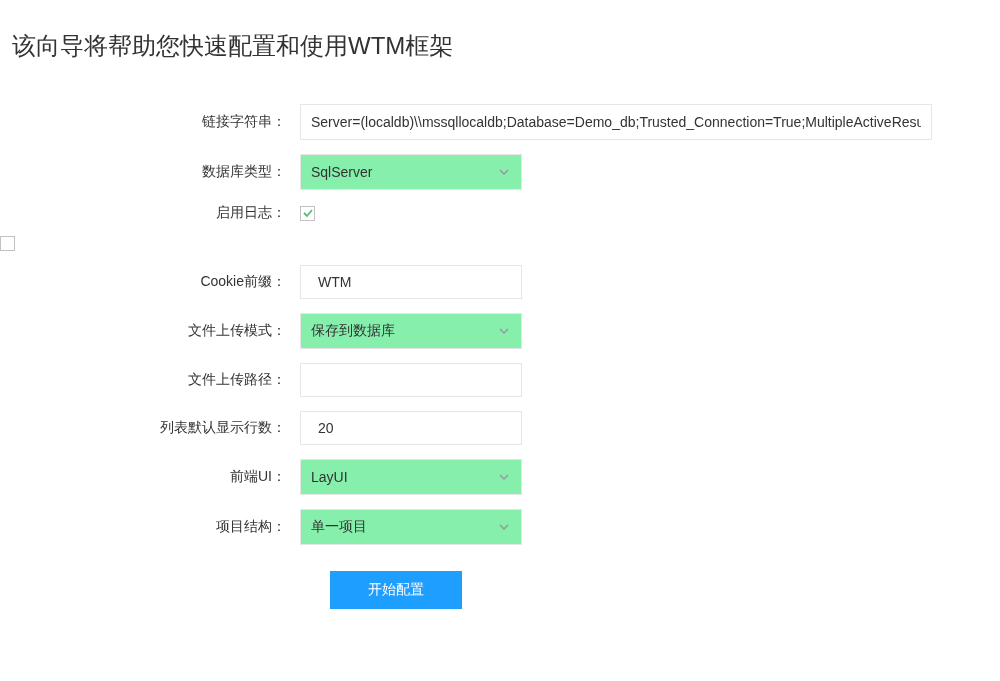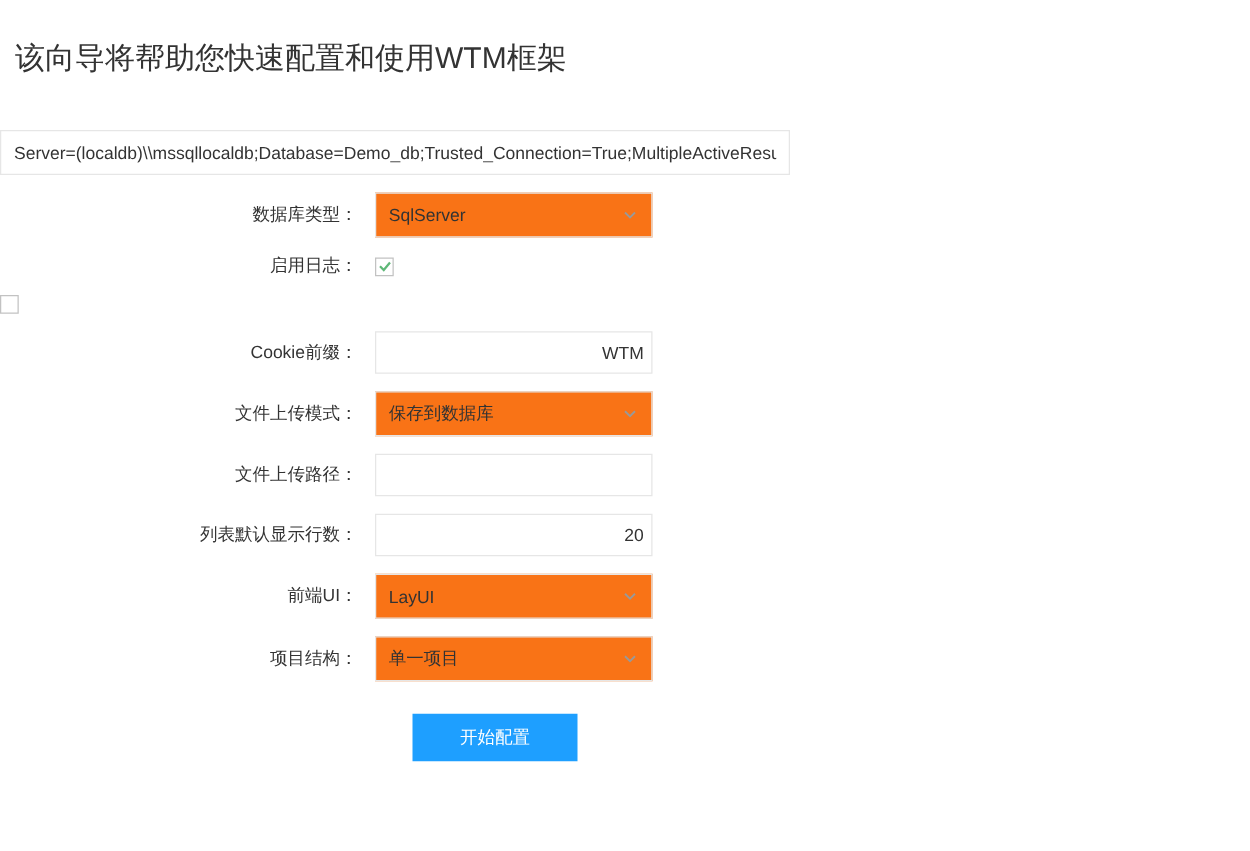--- a/index.html
+++ b/index.html
@@ -46,39 +46,38 @@
       padding: 0 10px;
       font-size: 14px;
       color: #333;
       font-family: inherit;
       outline: none;
     }
     .input-mid {
       width: 222px;
       height: 34px;
       border: 1px solid #e6e6e6;
-      padding: 0 6px;
+      padding: 0 17px;
       font-size: 14px;
       color: #333;
       font-family: inherit;
       outline: none;
-      text-align: right;
     }
     .select-box {
       width: 222px;
       height: 36px;
       border: 1px solid #e6e6e6;
       display: flex;
       align-items: center;
       justify-content: space-between;
       padding: 0 10px;
       font-size: 14px;
       color: #333;
       cursor: pointer;
-      background: #f97316;
+      background: #86efac;
     }
     .chevron {
       width: 14px;
       height: 14px;
       display: inline-flex;
       align-items: center;
       justify-content: center;
     }
     .chevron svg {
       width: 12px;
@@ -122,20 +121,21 @@
     }
   </style>
 </head>
 <body>
 
 <div class="page-title">该向导将帮助您快速配置和使用WTM框架</div>
 
 <div class="form-wrap">
 
   <div class="form-row">
+    <div class="label">链接字符串：</div>
     <div class="ctrl">
       <input class="input-wide" value="Server=(localdb)\\mssqllocaldb;Database=Demo_db;Trusted_Connection=True;MultipleActiveResultSets=true" style="">
     </div>
   </div>
 
   <div class="form-row">
     <div class="label">数据库类型：</div>
     <div class="ctrl">
       <div class="select-box">
         <span>SqlServer</span>

